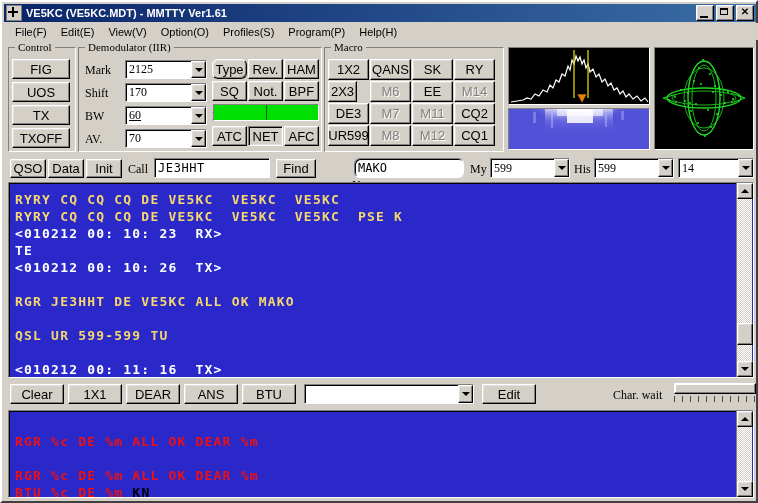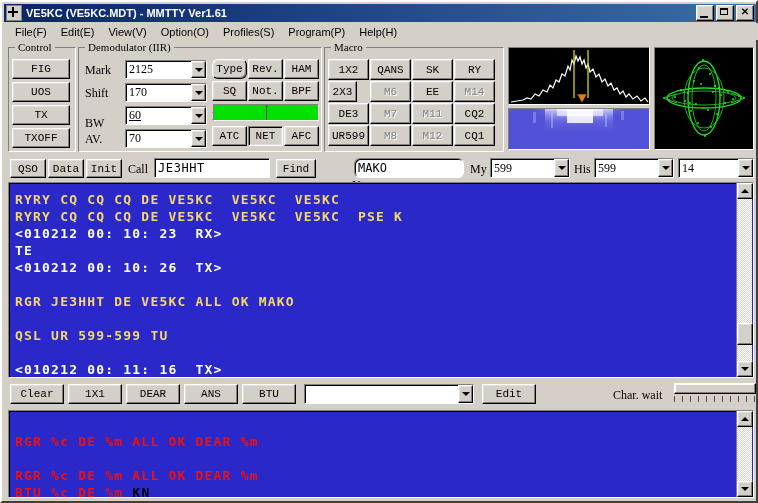--- a/index.html
+++ b/index.html
@@ -36,21 +36,21 @@
      padding:1px 7px;white-space:nowrap;}
 
   
   .group{position:absolute;border:1px solid;border-color:#808080 #ffffff #ffffff #808080;}
   .group > .glabel{position:absolute;top:-7px;left:6px;background:#d4d0c8;
      padding:0 3px;font-size:11px;font-family:"Liberation Serif",serif;}
 
   .btn{background:#d4d0c8;border:1px solid;
      border-color:#ffffff #000000 #000000 #ffffff;
      box-shadow:inset -1px -1px 0 #808080, inset 1px 1px 0 #dfdfdf;
-     font-family:Liberation Mono, monospace;font-size:11px;
+     font-family:Liberation Sans, sans-serif;font-size:13px;
      display:flex;align-items:center;justify-content:center;
      text-align:center;box-sizing:border-box;color:#000;cursor:default;
      overflow:hidden;white-space:nowrap;}
   .btn.sunken{border-color:#808080 #ffffff #ffffff #808080;
      box-shadow:inset 1px 1px 0 #000000, inset -1px -1px 0 #dfdfdf;}
   .btn.disabled{color:#808080;text-shadow:1px 1px 0 #ffffff;}
 
   .txtfield{background:#ffffff;border:1px solid;
      border-color:#808080 #ffffff #ffffff #808080;
      box-shadow:inset 1px 1px 0 #000000;
@@ -145,21 +145,21 @@
   <div class="btn" style="position:absolute;left:10px;top:80px;width:58px;height:20px;">UOS</div>
   <div class="btn" style="position:absolute;left:10px;top:103px;width:58px;height:20px;">TX</div>
   <div class="btn" style="position:absolute;left:10px;top:126px;width:58px;height:20px;">TXOFF</div>
 
   <div class="group" style="left:76px;top:45px;width:242px;height:103px;">
     <div class="glabel">Demodulator (IIR)</div>
   </div>
 
   <div class="lbl" style="left:83px;top:61px;">Mark</div>
   <div class="lbl" style="left:83px;top:84px;">Shift</div>
-  <div class="lbl" style="left:83px;top:114px;">BW</div>
+  <div class="lbl" style="left:83px;top:107px;">BW</div>
   <div class="lbl" style="left:83px;top:130px;">AV.</div>
 
   <div class="combo" style="position:absolute;left:123px;top:58px;width:82px;height:19px;">
     <div class="cval">2125</div>
     <div class="carrow">
         <i class="tri-d"></i>
       </div>
   </div>
   <div class="combo" style="position:absolute;left:123px;top:81px;width:82px;height:19px;">
     <div class="cval">170</div>

